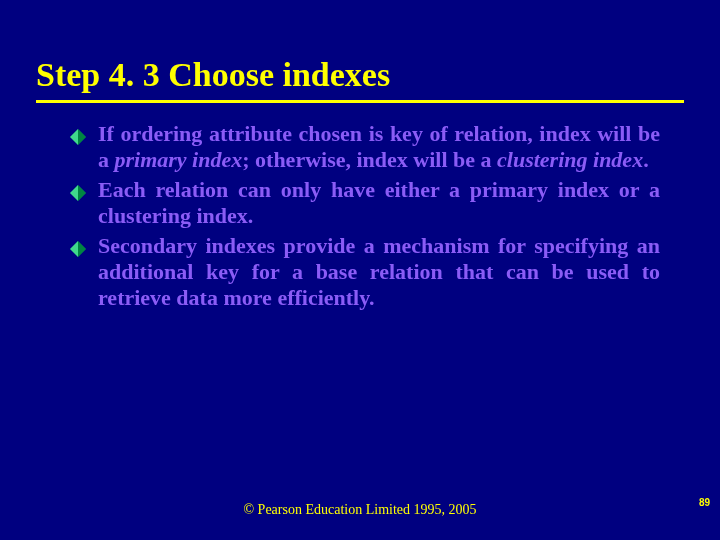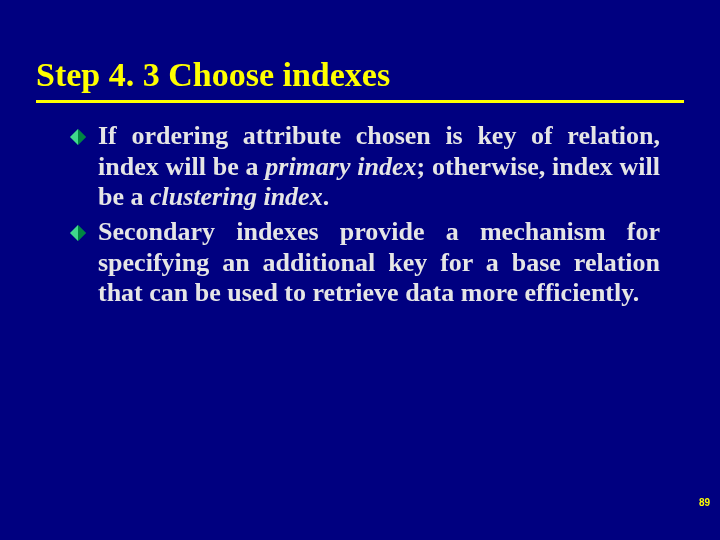--- a/index.html
+++ b/index.html
@@ -42,24 +42,24 @@
     width: 18px;
     height: 18px;
     margin-top: 8px;
     margin-right: 10px;
   }
   .bullet-icon svg {
     display: block;
   }
   .bullet-text {
     flex: 1 1 auto;
-    font-size: 26px;
+    font-size: 22px;
     line-height: 1.18;
     font-weight: bold;
-    color: #e5e5e5;
+    color: #8b5cf6;
     text-align: justify;
   }
   .bullet-text .ital {
     font-style: italic;
   }
   .footer {
     position: absolute;
     left: 0;
     right: 0;
     bottom: 22px;
@@ -100,19 +100,31 @@
       </div>
       <div class="bullet-row">
         <div class="bullet-icon">
           <svg width="16" height="16" viewBox="0 0 16 16">
             <polygon points="8,0 16,8 8,16 0,8" fill="#00cc66"></polygon>
             <polygon points="8,0 16,8 8,16" fill="rgba(0,0,0,0.35)"></polygon>
             <polygon points="8,0 0,8 8,16" fill="rgba(255,255,255,0.25)"></polygon>
             <polygon points="8,0 16,8 8,16 0,8" fill="none"></polygon>
           </svg>
         </div>
+        <div class="bullet-text"><span>Each relation can only have either a primary index or a clustering index.</span></div>
+      </div>
+      <div class="bullet-row">
+        <div class="bullet-icon">
+          <svg width="16" height="16" viewBox="0 0 16 16">
+            <polygon points="8,0 16,8 8,16 0,8" fill="#00cc66"></polygon>
+            <polygon points="8,0 16,8 8,16" fill="rgba(0,0,0,0.35)"></polygon>
+            <polygon points="8,0 0,8 8,16" fill="rgba(255,255,255,0.25)"></polygon>
+            <polygon points="8,0 16,8 8,16 0,8" fill="none"></polygon>
+          </svg>
+        </div>
         <div class="bullet-text"><span>Secondary indexes provide a mechanism for specifying an additional key for a base relation that can be used to retrieve data more efficiently.</span></div>
       </div>
     </div>
 
+  <div class="footer">© Pearson Education Limited 1995, 2005</div>
   <div class="pagenum">89</div>
 
 </div>
 
 </body></html>

